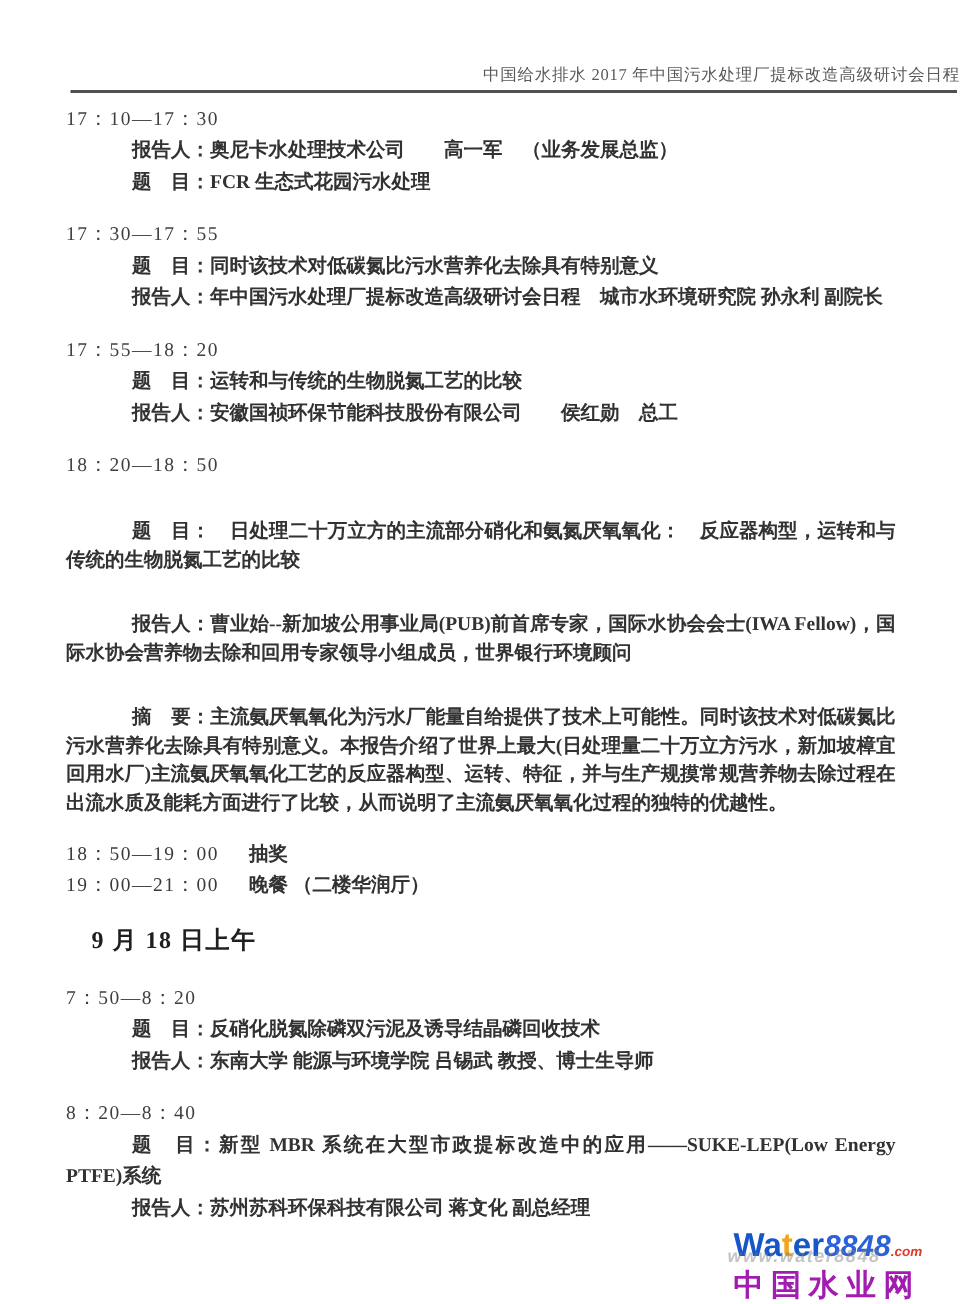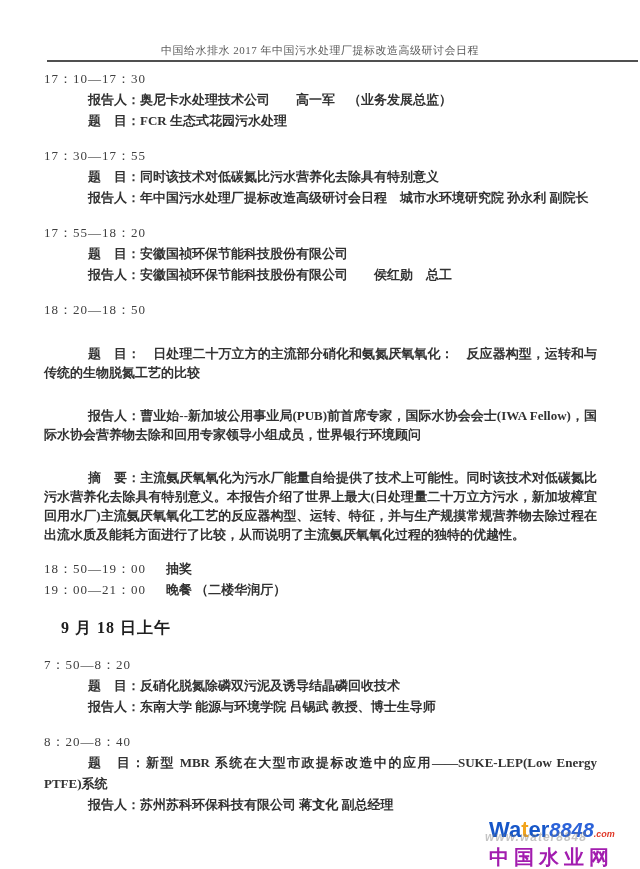--- a/index.html
+++ b/index.html
@@ -1,21 +1,21 @@
 <!DOCTYPE html>
 <html><head>
 <meta charset="utf-8">
 <style>
   html,body{margin:0;padding:0;background:#ffffff;}
   .page{
     width:640px;height:869px;position:relative;background:#ffffff;overflow:hidden;
     font-family:"Liberation Serif","DejaVu Serif",serif;color:#3a3a3a;
   }
   .doc-title{
-    padding-top:44px;text-align:center;font-size:11px;color:#585858;
+    padding-top:44px;text-align:right;font-size:11px;color:#585858;
     line-height:13px;letter-spacing:0.5px;
   }
   .doc-rule{height:2px;background:#505050;margin:3px 2px 0 47px;}
   .content{padding:6px 43px 0 44px;font-size:13px;}
   .content p{margin:0;}
   .time{margin-left:17px;line-height:21px;color:#3f3f3f;letter-spacing:1px;}
   .line{
     line-height:21px;text-indent:44px;text-align:justify;
     font-weight:600;color:#323232;
   }
@@ -68,21 +68,21 @@
     </div>
 
     <div class="session">
       <p class="time">17：30—17：55</p>
       <p class="line"><span>题　目：</span><span>同时该技术对低碳氮比污水营养化去除具有特别意义</span></p>
       <p class="line"><span>报告人：</span><span>年中国污水处理厂提标改造高级研讨会日程　城市水环境研究院 孙永利 副院长</span></p>
     </div>
 
     <div class="session">
       <p class="time">17：55—18：20</p>
-      <p class="line"><span>题　目：</span><span>安徽国祯环保节能科技股份有限公司</span></p>
+      <p class="line"><span>题　目：</span><span>运转和与传统的生物脱氮工艺的比较</span></p>
       <p class="line"><span>报告人：</span><span>安徽国祯环保节能科技股份有限公司　　侯红勋　总工</span></p>
     </div>
 
     <div class="session dense">
       <p class="time">18：20—18：50</p>
       <p class="line"><span>题　目：</span><span>　日处理二十万立方的主流部分硝化和氨氮厌氧氧化：　反应器构型，运转和与传统的生物脱氮工艺的比较</span></p>
       <p class="line"><span>报告人：</span><span>曹业始--新加坡公用事业局(PUB)前首席专家，国际水协会会士(IWA Fellow)，国际水协会营养物去除和回用专家领导小组成员，世界银行环境顾问</span></p>
       <p class="line"><span>摘　要：</span><span>主流氨厌氧氧化为污水厂能量自给提供了技术上可能性。同时该技术对低碳氮比污水营养化去除具有特别意义。本报告介绍了世界上最大(日处理量二十万立方污水，新加坡樟宜回用水厂)主流氨厌氧氧化工艺的反应器构型、运转、特征，并与生产规摸常规营养物去除过程在出流水质及能耗方面进行了比较，从而说明了主流氨厌氧氧化过程的独特的优越性。</span></p>
     </div>
 

